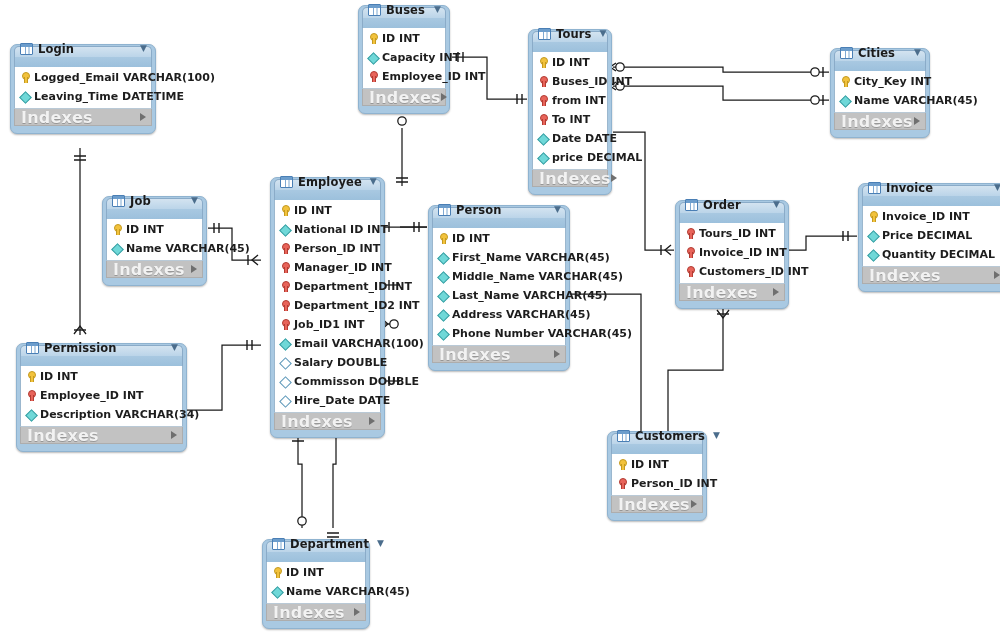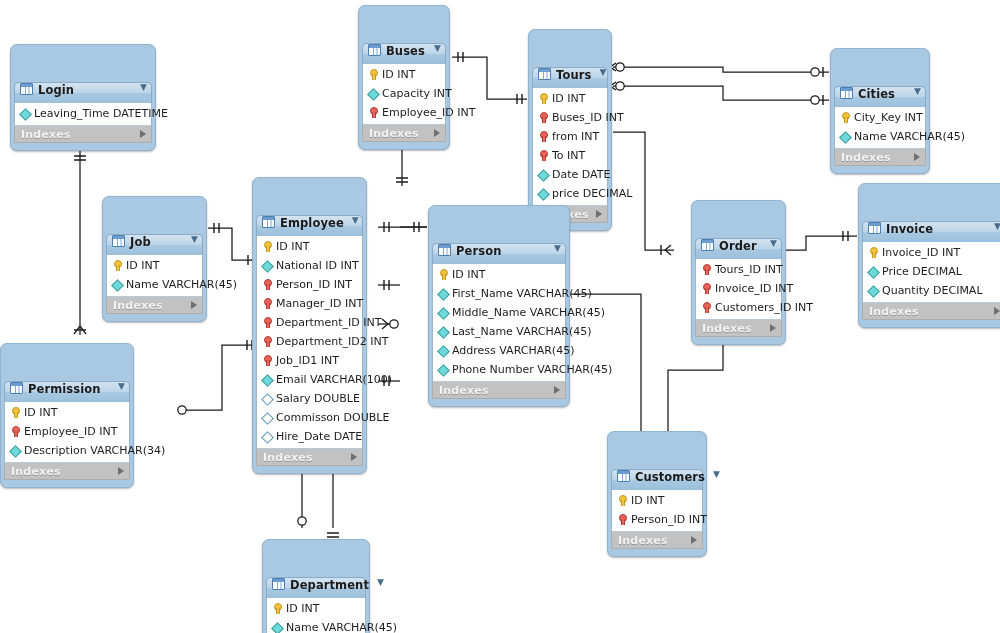--- a/index.html
+++ b/index.html
@@ -27,28 +27,28 @@
     border-radius: 7px;
     background: #a9c9e2;
     border: 1px solid #8fb3d0;
     box-shadow: 0 1px 2px rgba(0,0,0,0.28);
     padding: 0 3px 7px 3px;
     z-index: 5;
   }
   .tbl-head {
     height: 21px;
     display: flex;
+    align-items: center;
     padding: 0 4px 17px 5px;
     background: linear-gradient(to bottom, #d3e3f0 0%, #bcd5e9 48%, #a8c8e1 52%, #9cc0dc 100%);
     border: 1px solid #8aabc8;
     border-bottom: none;
     border-radius: 5px 5px 0 0;
     position: relative;
     top: 1px;
-    margin-top: 36px;
   }
   .tbl-icon {
     width: 13px; height: 12px;
     flex: 0 0 auto;
     margin-right: 5px;
     background: #ffffff;
     border: 1.5px solid #4a7fb5;
     border-radius: 1px;
     position: relative;
     overflow: hidden;
@@ -91,20 +91,21 @@
   .col {
     display: flex;
     align-items: center;
     height: 19px;
     padding: 0 6px 0 4px;
     white-space: nowrap;
   }
   .col-label {
     font-size: 11px;
     color: #1d1d1d;
+    font-weight: bold;
   }
   .ic {
     flex: 0 0 auto;
     width: 12px; height: 13px;
     margin-right: 3px;
     position: relative;
   }
   
   .ic-pk::before {
     content: "";
@@ -166,21 +167,21 @@
   .tbl-indexes {
     height: 17px;
     display: flex;
     align-items: center;
     padding: 0 5px 0 6px;
     background: #c2c2c2;
     border: 1px solid #adadad;
     border-top: none;
   }
   .tbl-indexes .ix-label {
-    font-size: 11px;
+    font-size: 16px;
     font-weight: bold;
     color: #f2f2f2;
     text-shadow: 0 1px 0 rgba(0,0,0,0.22);
     letter-spacing: 0.2px;
   }
   .tbl-indexes .ix-arrow {
     margin-left: auto;
     width: 0; height: 0;
     border-left: 6px solid #6f6f6f;
     border-top: 4px solid transparent;
@@ -275,20 +276,24 @@
   </svg>
 
 <div class="tbl" style="left: 10px; top: 44px; width: 146px;">
       <div class="tbl-head">
         <span class="tbl-icon"></span>
         <span class="tbl-title">Login</span>
         <span class="tbl-caret">▼</span>
       </div>
       <div class="tbl-cols">
         <div class="col">
+          <span class="ic ic-pk"></span>
+          <span class="col-label">Logged_Email VARCHAR(100)</span>
+        </div>
+        <div class="col">
           <span class="ic ic-nn"></span>
           <span class="col-label">Leaving_Time DATETIME</span>
         </div>
       </div>
       <div class="tbl-indexes">
         <span class="ix-label">Indexes</span>
         <span class="ix-arrow"></span>
       </div>
     </div>
     <div class="tbl" style="left: 358px; top: 5px; width: 92px;">
@@ -388,21 +393,21 @@
         <div class="col">
           <span class="ic ic-nn"></span>
           <span class="col-label">Name VARCHAR(45)</span>
         </div>
       </div>
       <div class="tbl-indexes">
         <span class="ix-label">Indexes</span>
         <span class="ix-arrow"></span>
       </div>
     </div>
-    <div class="tbl" style="left: 252px; top: 177px; width: 115px;">
+    <div class="tbl" style="left: 270px; top: 177px; width: 115px;">
       <div class="tbl-head">
         <span class="tbl-icon"></span>
         <span class="tbl-title">Employee</span>
         <span class="tbl-caret">▼</span>
       </div>
       <div class="tbl-cols">
         <div class="col">
           <span class="ic ic-pk"></span>
           <span class="col-label">ID INT</span>
         </div>
@@ -482,21 +487,21 @@
         <div class="col">
           <span class="ic ic-nn"></span>
           <span class="col-label">Phone Number VARCHAR(45)</span>
         </div>
       </div>
       <div class="tbl-indexes">
         <span class="ix-label">Indexes</span>
         <span class="ix-arrow"></span>
       </div>
     </div>
-    <div class="tbl" style="left: 691px; top: 200px; width: 95px;">
+    <div class="tbl" style="left: 675px; top: 200px; width: 114px;">
       <div class="tbl-head">
         <span class="tbl-icon"></span>
         <span class="tbl-title">Order</span>
         <span class="tbl-caret">▼</span>
       </div>
       <div class="tbl-cols">
         <div class="col">
           <span class="ic ic-fk"></span>
           <span class="col-label">Tours_ID INT</span>
         </div>
@@ -532,21 +537,21 @@
         <div class="col">
           <span class="ic ic-nn"></span>
           <span class="col-label">Quantity DECIMAL</span>
         </div>
       </div>
       <div class="tbl-indexes">
         <span class="ix-label">Indexes</span>
         <span class="ix-arrow"></span>
       </div>
     </div>
-    <div class="tbl" style="left: 0; top: 343px; width: 134px;">
+    <div class="tbl" style="left: 16px; top: 343px; width: 171px;">
       <div class="tbl-head">
         <span class="tbl-icon"></span>
         <span class="tbl-title">Permission</span>
         <span class="tbl-caret">▼</span>
       </div>
       <div class="tbl-cols">
         <div class="col">
           <span class="ic ic-pk"></span>
           <span class="col-label">ID INT</span>
         </div>

